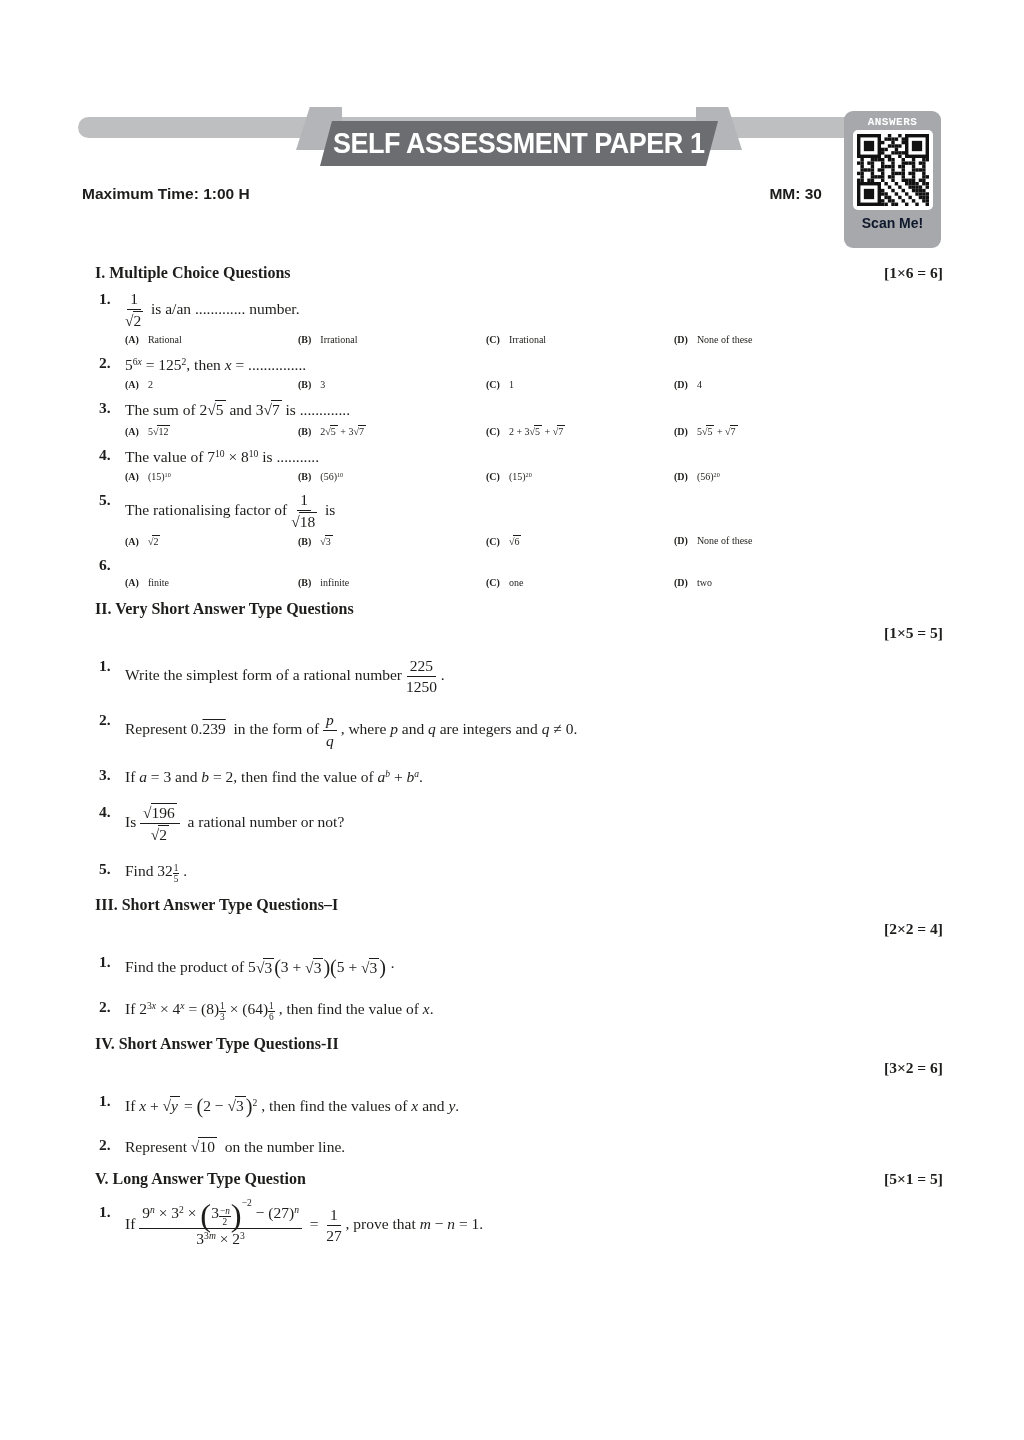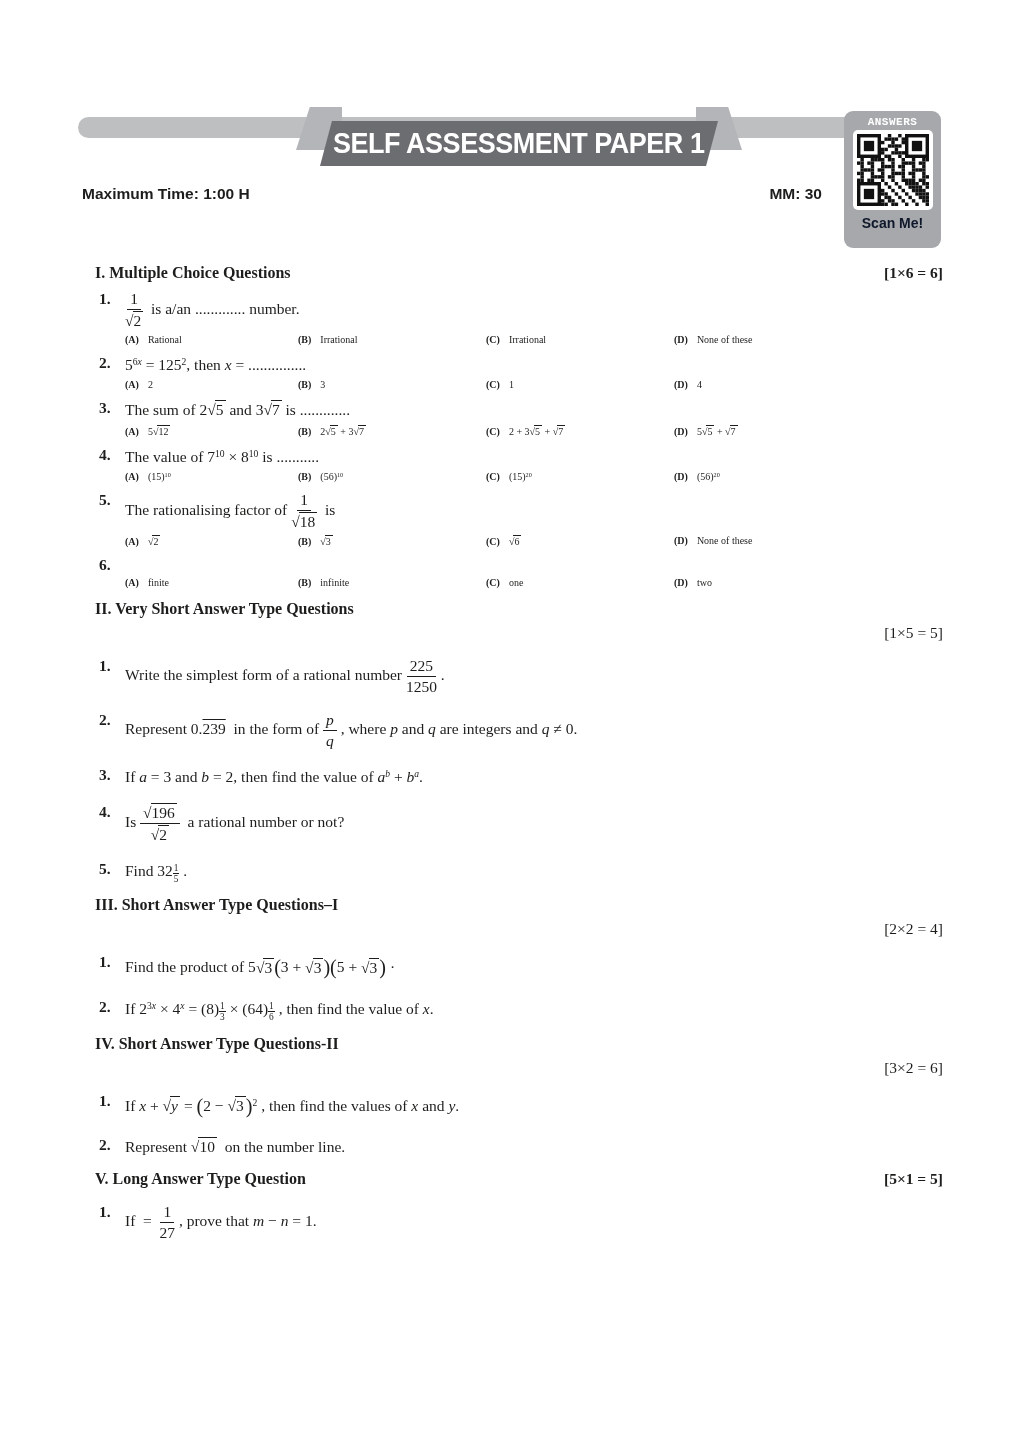--- a/index.html
+++ b/index.html
@@ -32,21 +32,21 @@
   .maxtime{position:absolute;left:82px;top:185px;font-family:Liberation Sans, sans-serif;
         font-weight:bold;font-size:15.5px;}
   .mm{position:absolute;right:202px;top:185px;font-family:"Liberation Sans", sans-serif;
         font-weight:bold;font-size:15.5px;}
 
   
   main{position:absolute;left:85px;top:252px;width:858px;}
   .shead{display:flex;justify-content:space-between;align-items:center;margin:12px 0 2px;}
   .stitle{font-size:16px;font-weight:bold;padding-left:10px;}
   .smarks{font-size:15.5px;font-weight:600;}
-  .marksline{text-align:right;font-size:15.5px;font-weight:400;margin:6px 0 2px;}
+  .marksline{text-align:right;font-size:15.5px;font-weight:700;margin:6px 0 2px;}
 
   .q{display:flex;margin:8px 0 2px;}
   .qn{flex:0 0 26px;margin-left:14px;font-weight:bold;font-size:15.5px;}
   .qt{font-size:15.5px;line-height:1.45;}
   .qspace{margin:15px 0 4px;}
 
   .opts{display:grid;grid-template-columns:173px 188px 188px 1fr;
         margin:3px 0 9px 40px;font-size:10px;}
   .ol{font-weight:bold;margin-right:9px;}
 
@@ -410,21 +410,27 @@
       </div>
     </section>
 
     <section>
       <div class="shead">
         <span class="stitle">V. Long Answer Type Question</span>
         <span class="smarks">[5×1 = 5]</span>
       </div>
       <div class="q qspace">
         <span class="qn">1.</span>
-        <div class="qt">If  &nbsp;=&nbsp; <span class="fr">
+        <div class="qt">If <span class="fr">
+              <span class="nu">9<sup><i>n</i></sup> × 3<sup>2</sup> × <span class="bp">(</span>3<span class="ef">
+                  <span>−<i>n</i></span>
+                  <span>2</span>
+                </span><span class="bp">)</span><sup class="hi">−2</sup> − (27)<sup><i>n</i></sup></span>
+              <span class="de">3<sup>3<i>m</i></sup> × 2<sup>3</sup></span>
+            </span> &nbsp;=&nbsp; <span class="fr">
               <span class="nu">1</span>
               <span class="de">27</span>
             </span> , prove that <i>m</i> − <i>n</i> = 1.</div>
       </div>
     </section>
 
   </main>
 </div>
 
 </body></html>

